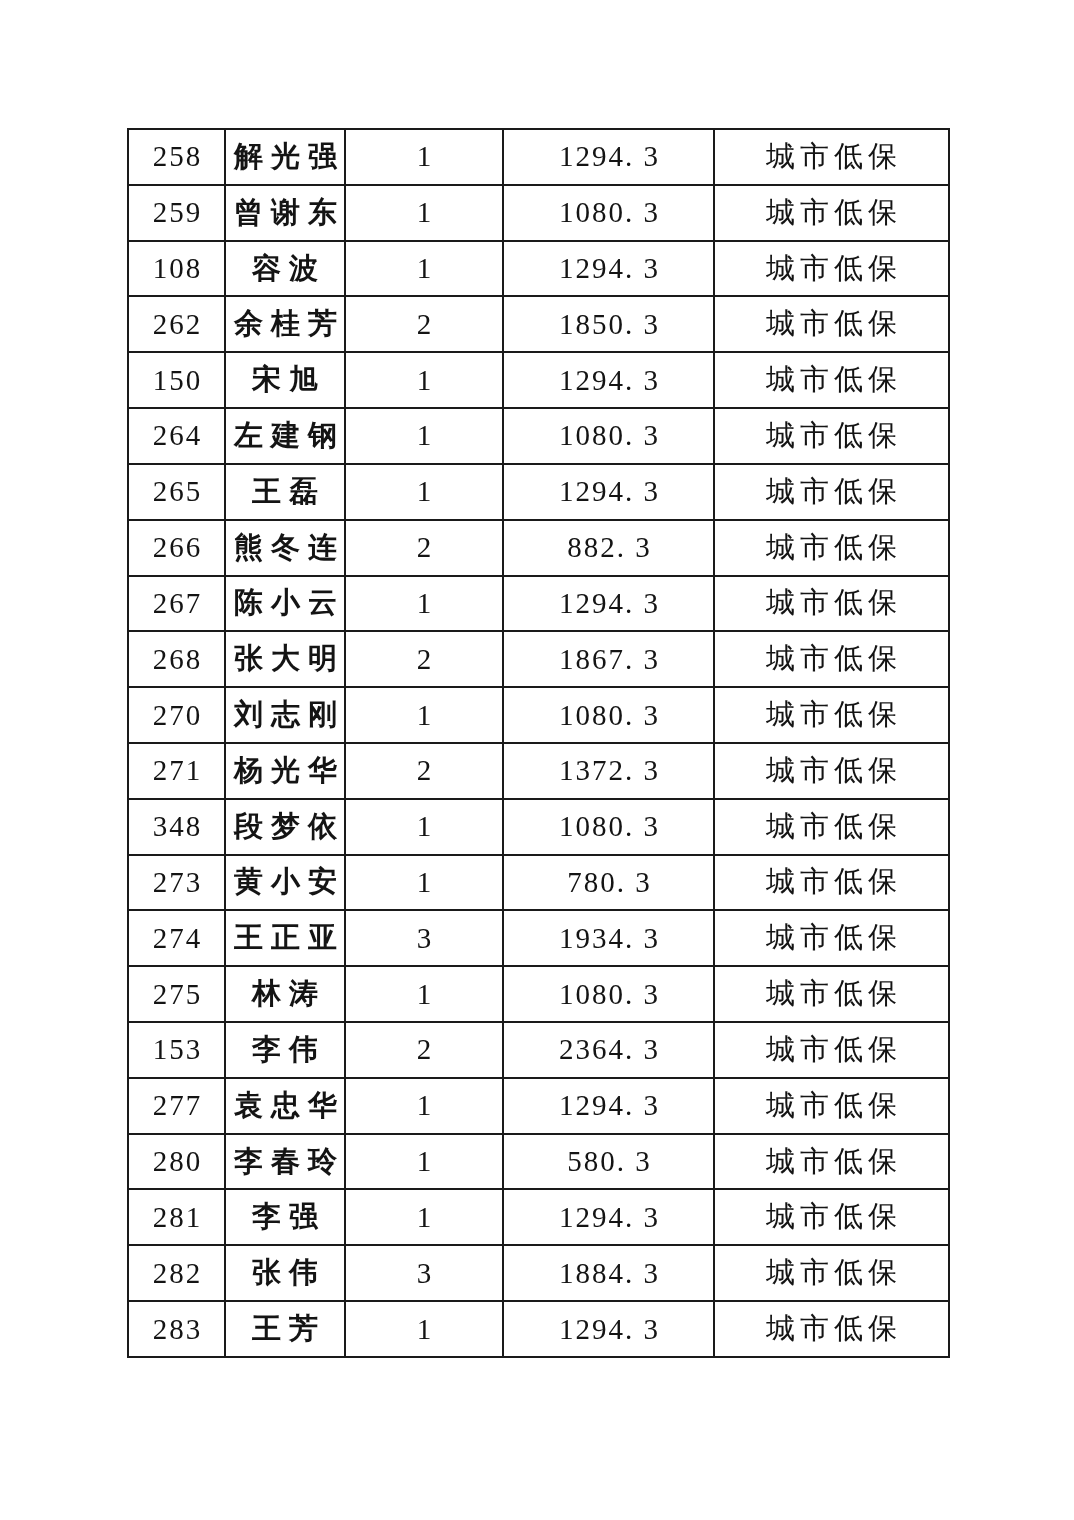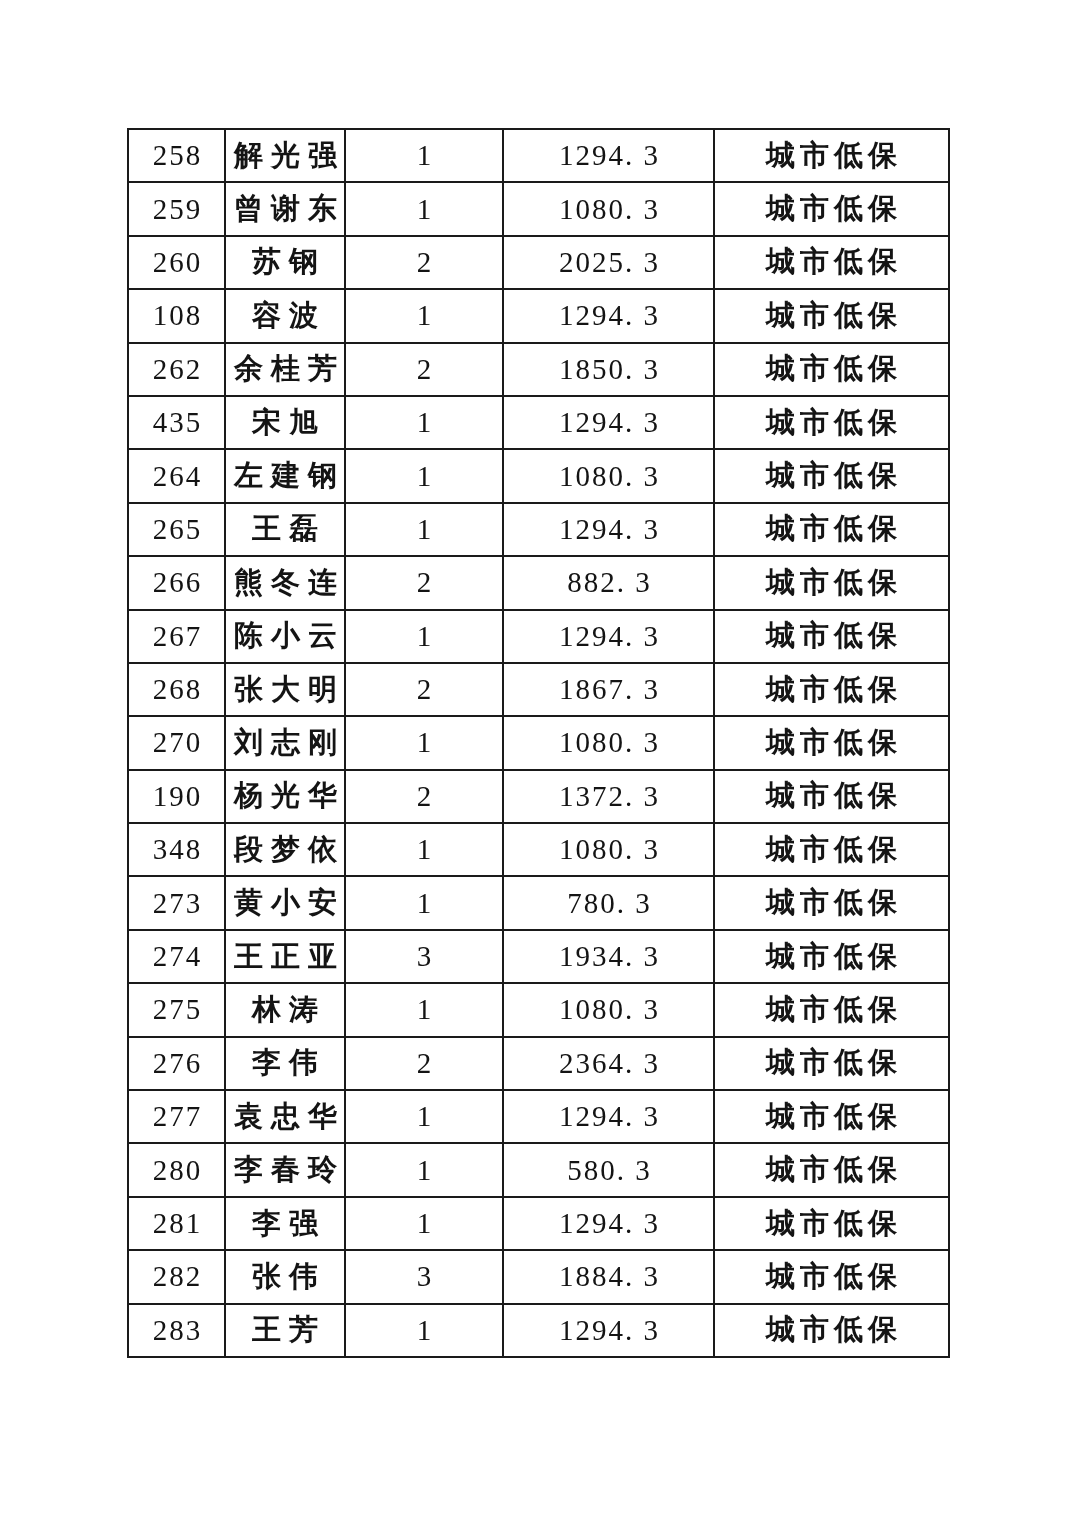--- a/index.html
+++ b/index.html
@@ -36,21 +36,21 @@
     font-size: 29px;
     color: #141414;
     white-space: nowrap;
     overflow: hidden;
   }
   table.welfare-table tr { height: 47px; }
   .c-serial   { letter-spacing: 2px; text-indent: 2px; }
   .c-name     { letter-spacing: 8px; text-indent: 8px; font-weight: bold; }
   .c-count    { letter-spacing: 0; }
   .c-amount   { letter-spacing: 2px; text-indent: 2px; }
-  .c-category { letter-spacing: 5px; text-indent: 5px; font-weight: bold; }
+  .c-category { letter-spacing: 5px; text-indent: 5px; }
 </style>
 </head>
 <body>
 
 <div class="sheet">
   <table class="welfare-table">
     <colgroup>
       <col style="width:97px">
       <col style="width:120px">
       <col style="width:158px">
@@ -66,42 +66,35 @@
           <td class="c-category">城市低保</td>
         </tr>
         <tr>
           <td class="c-serial">259</td>
           <td class="c-name">曾谢东</td>
           <td class="c-count">1</td>
           <td class="c-amount">1080. 3</td>
           <td class="c-category">城市低保</td>
         </tr>
         <tr>
-          <td class="c-serial">260</td>
-          <td class="c-name">苏钢</td>
-          <td class="c-count">2</td>
-          <td class="c-amount">2025. 3</td>
-          <td class="c-category">城市低保</td>
-        </tr>
-        <tr>
           <td class="c-serial">108</td>
           <td class="c-name">容波</td>
           <td class="c-count">1</td>
           <td class="c-amount">1294. 3</td>
           <td class="c-category">城市低保</td>
         </tr>
         <tr>
           <td class="c-serial">262</td>
           <td class="c-name">余桂芳</td>
           <td class="c-count">2</td>
           <td class="c-amount">1850. 3</td>
           <td class="c-category">城市低保</td>
         </tr>
         <tr>
-          <td class="c-serial">435</td>
+          <td class="c-serial">150</td>
           <td class="c-name">宋旭</td>
           <td class="c-count">1</td>
           <td class="c-amount">1294. 3</td>
           <td class="c-category">城市低保</td>
         </tr>
         <tr>
           <td class="c-serial">264</td>
           <td class="c-name">左建钢</td>
           <td class="c-count">1</td>
           <td class="c-amount">1080. 3</td>
@@ -136,21 +129,21 @@
           <td class="c-category">城市低保</td>
         </tr>
         <tr>
           <td class="c-serial">270</td>
           <td class="c-name">刘志刚</td>
           <td class="c-count">1</td>
           <td class="c-amount">1080. 3</td>
           <td class="c-category">城市低保</td>
         </tr>
         <tr>
-          <td class="c-serial">190</td>
+          <td class="c-serial">271</td>
           <td class="c-name">杨光华</td>
           <td class="c-count">2</td>
           <td class="c-amount">1372. 3</td>
           <td class="c-category">城市低保</td>
         </tr>
         <tr>
           <td class="c-serial">348</td>
           <td class="c-name">段梦依</td>
           <td class="c-count">1</td>
           <td class="c-amount">1080. 3</td>
@@ -171,21 +164,21 @@
           <td class="c-category">城市低保</td>
         </tr>
         <tr>
           <td class="c-serial">275</td>
           <td class="c-name">林涛</td>
           <td class="c-count">1</td>
           <td class="c-amount">1080. 3</td>
           <td class="c-category">城市低保</td>
         </tr>
         <tr>
-          <td class="c-serial">276</td>
+          <td class="c-serial">153</td>
           <td class="c-name">李伟</td>
           <td class="c-count">2</td>
           <td class="c-amount">2364. 3</td>
           <td class="c-category">城市低保</td>
         </tr>
         <tr>
           <td class="c-serial">277</td>
           <td class="c-name">袁忠华</td>
           <td class="c-count">1</td>
           <td class="c-amount">1294. 3</td>

